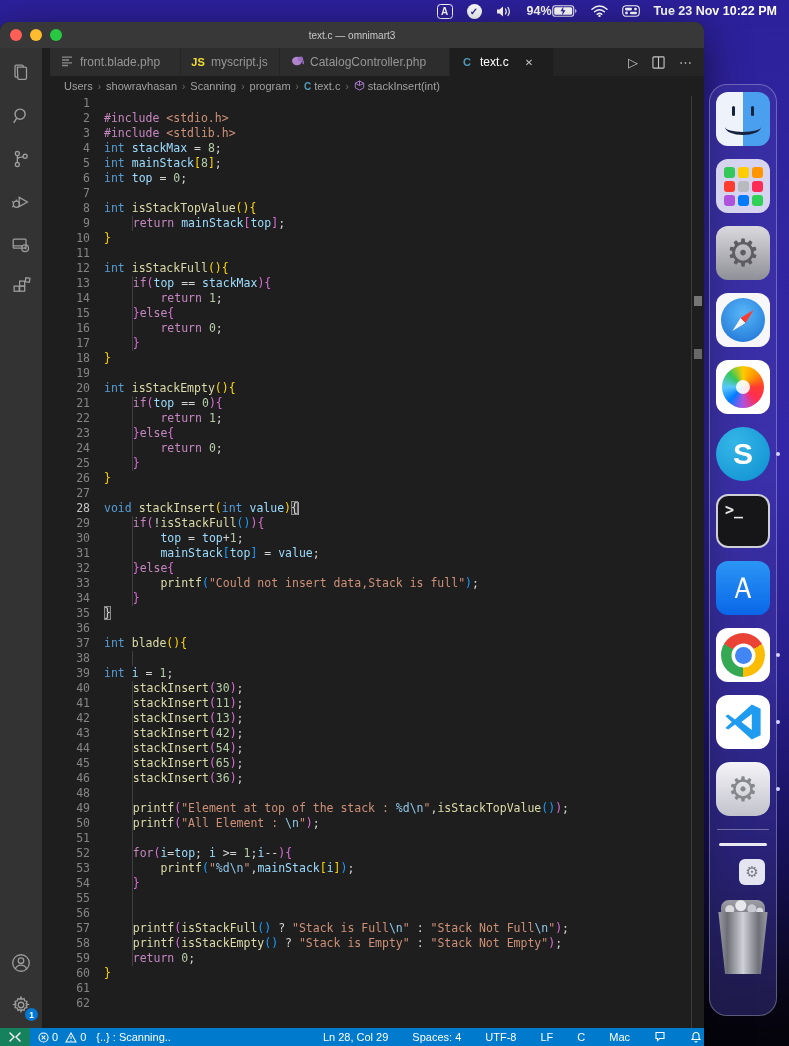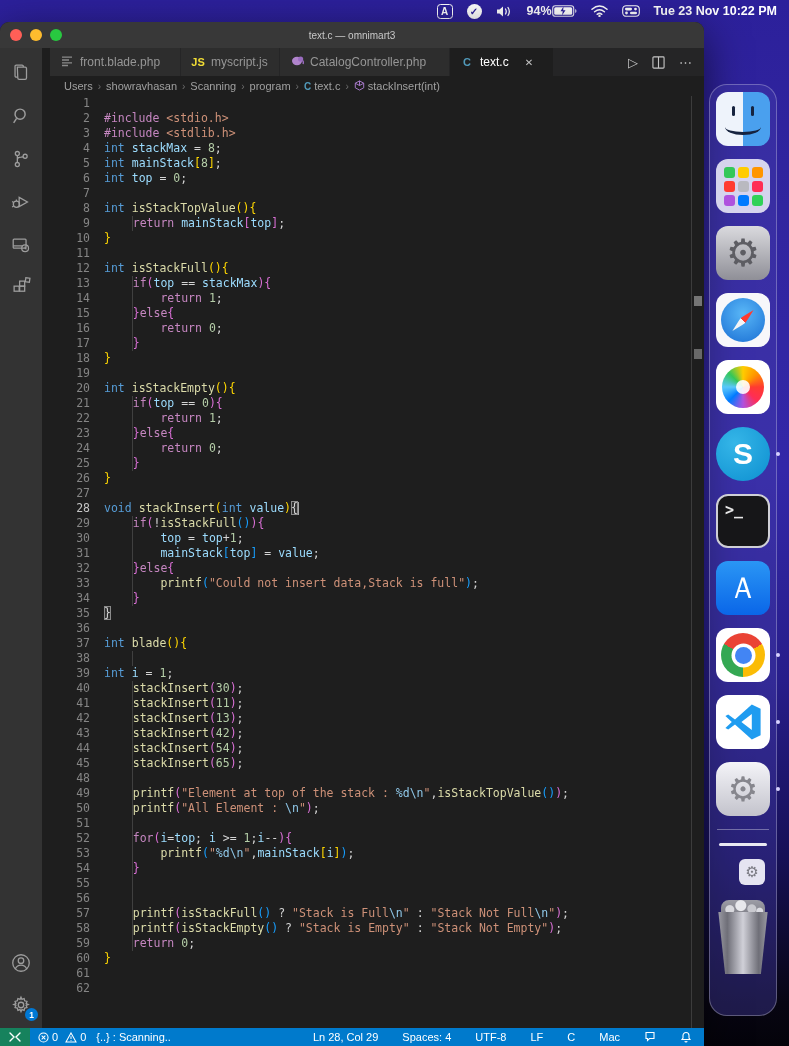--- a/index.html
+++ b/index.html
@@ -80,21 +80,21 @@
   .cursor { display:inline-block; width:0; height:13px; border-left:1.5px solid #a8a8a8; vertical-align:middle; }
   .overview-ruler { position:absolute; top:0; bottom:0; right:0; width:13px; border-left:1px solid #3c3c3c; }
   .ov-mark { position:absolute; left:2px; width:8px; height:10px; background:#757575; }
 
   
   .statusbar { height:18px; background:#007ACC; flex:none; display:flex; align-items:center;
     font-size:11px; color:#ffffff; }
   .sb-remote { background:#16825D; height:100%; width:30px; display:flex; align-items:center;
     justify-content:center; flex:none; cursor:pointer; }
   .sb-left { display:flex; align-items:center; gap:10px; padding-left:8px; flex:1; }
-  .sb-right { display:flex; align-items:flex-end; gap:24px; padding-right:12px; }
+  .sb-right { display:flex; align-items:flex-end; gap:24px; padding-right:2px; }
   .sb-item { display:flex; align-items:center; gap:3px; cursor:pointer; }
 
   
   .dock { position:absolute; top:84px; left:709px; width:68px; height:932px;
     background:rgba(72,62,170,0.38); border:1px solid rgba(255,255,255,0.28);
     border-radius:18px; display:flex; flex-direction:column; align-items:center;
     padding-top:7px; gap:13px; }
   .dk { width:54px; height:54px; border-radius:12px; position:relative; flex:none; cursor:pointer; }
   .run-dot { position:absolute; right:-10px; top:50%; margin-top:-2px; width:4px; height:4px;
     border-radius:50%; background:#d7d1ff; }
@@ -379,20 +379,21 @@
             <div class="cl"><span class="ln">36</span><span class="ct"></span></div>
             <div class="cl"><span class="ln">37</span><span class="ct"><span class="tk-k">int</span><span class="tk-p"> </span><span class="tk-f">blade</span><span class="tk-b0">(){</span></span></div>
             <div class="cl"><span class="ln">38</span><span class="ct"><span>    </span><span class="ig"></span></span></div>
             <div class="cl"><span class="ln">39</span><span class="ct"><span class="tk-k">int</span><span class="tk-p"> </span><span class="tk-v">i</span><span class="tk-p"> = </span><span class="tk-n">1</span><span class="tk-p">;</span></span></div>
             <div class="cl"><span class="ln">40</span><span class="ct"><span>    </span><span class="ig"></span><span class="tk-f">stackInsert</span><span class="tk-b1">(</span><span class="tk-n">30</span><span class="tk-b1">)</span><span class="tk-p">;</span></span></div>
             <div class="cl"><span class="ln">41</span><span class="ct"><span>    </span><span class="ig"></span><span class="tk-f">stackInsert</span><span class="tk-b1">(</span><span class="tk-n">11</span><span class="tk-b1">)</span><span class="tk-p">;</span></span></div>
             <div class="cl"><span class="ln">42</span><span class="ct"><span>    </span><span class="ig"></span><span class="tk-f">stackInsert</span><span class="tk-b1">(</span><span class="tk-n">13</span><span class="tk-b1">)</span><span class="tk-p">;</span></span></div>
             <div class="cl"><span class="ln">43</span><span class="ct"><span>    </span><span class="ig"></span><span class="tk-f">stackInsert</span><span class="tk-b1">(</span><span class="tk-n">42</span><span class="tk-b1">)</span><span class="tk-p">;</span></span></div>
             <div class="cl"><span class="ln">44</span><span class="ct"><span>    </span><span class="ig"></span><span class="tk-f">stackInsert</span><span class="tk-b1">(</span><span class="tk-n">54</span><span class="tk-b1">)</span><span class="tk-p">;</span></span></div>
             <div class="cl"><span class="ln">45</span><span class="ct"><span>    </span><span class="ig"></span><span class="tk-f">stackInsert</span><span class="tk-b1">(</span><span class="tk-n">65</span><span class="tk-b1">)</span><span class="tk-p">;</span></span></div>
+            <div class="cl"><span class="ln">46</span><span class="ct"><span>    </span><span class="ig"></span><span class="tk-f">stackInsert</span><span class="tk-b1">(</span><span class="tk-n">36</span><span class="tk-b1">)</span><span class="tk-p">;</span></span></div>
             <div class="cl"><span class="ln">48</span><span class="ct"><span>    </span><span class="ig"></span></span></div>
             <div class="cl"><span class="ln">49</span><span class="ct"><span>    </span><span class="ig"></span><span class="tk-f">printf</span><span class="tk-b1">(</span><span class="tk-s">"Element at top of the stack : </span><span class="tk-e">%d</span><span class="tk-e">\n</span><span class="tk-s">"</span><span class="tk-p">,</span><span class="tk-f">isStackTopValue</span><span class="tk-b2">()</span><span class="tk-b1">)</span><span class="tk-p">;</span></span></div>
             <div class="cl"><span class="ln">50</span><span class="ct"><span>    </span><span class="ig"></span><span class="tk-f">printf</span><span class="tk-b1">(</span><span class="tk-s">"All Element : </span><span class="tk-e">\n</span><span class="tk-s">"</span><span class="tk-b1">)</span><span class="tk-p">;</span></span></div>
             <div class="cl"><span class="ln">51</span><span class="ct"><span>    </span><span class="ig"></span></span></div>
             <div class="cl"><span class="ln">52</span><span class="ct"><span>    </span><span class="ig"></span><span class="tk-c">for</span><span class="tk-b1">(</span><span class="tk-v">i</span><span class="tk-p">=</span><span class="tk-v">top</span><span class="tk-p">; </span><span class="tk-v">i</span><span class="tk-p"> &gt;= </span><span class="tk-n">1</span><span class="tk-p">;</span><span class="tk-v">i</span><span class="tk-p">--</span><span class="tk-b1">)</span><span class="tk-b1">{</span></span></div>
             <div class="cl"><span class="ln">53</span><span class="ct"><span>    </span><span class="ig"></span><span>    </span><span class="tk-f">printf</span><span class="tk-b2">(</span><span class="tk-s">"</span><span class="tk-e">%d</span><span class="tk-e">\n</span><span class="tk-s">"</span><span class="tk-p">,</span><span class="tk-v">mainStack</span><span class="tk-b0">[</span><span class="tk-v">i</span><span class="tk-b0">]</span><span class="tk-b2">)</span><span class="tk-p">;</span></span></div>
             <div class="cl"><span class="ln">54</span><span class="ct"><span>    </span><span class="ig"></span><span class="tk-b1">}</span></span></div>
             <div class="cl"><span class="ln">55</span><span class="ct"><span>    </span><span class="ig"></span></span></div>
             <div class="cl"><span class="ln">56</span><span class="ct"><span>    </span><span class="ig"></span></span></div>
             <div class="cl"><span class="ln">57</span><span class="ct"><span>    </span><span class="ig"></span><span class="tk-f">printf</span><span class="tk-b1">(</span><span class="tk-f">isStackFull</span><span class="tk-b2">()</span><span class="tk-p"> ? </span><span class="tk-s">"Stack is Full</span><span class="tk-e">\n</span><span class="tk-s">"</span><span class="tk-p"> : </span><span class="tk-s">"Stack Not Full</span><span class="tk-e">\n</span><span class="tk-s">"</span><span class="tk-b1">)</span><span class="tk-p">;</span></span></div>

